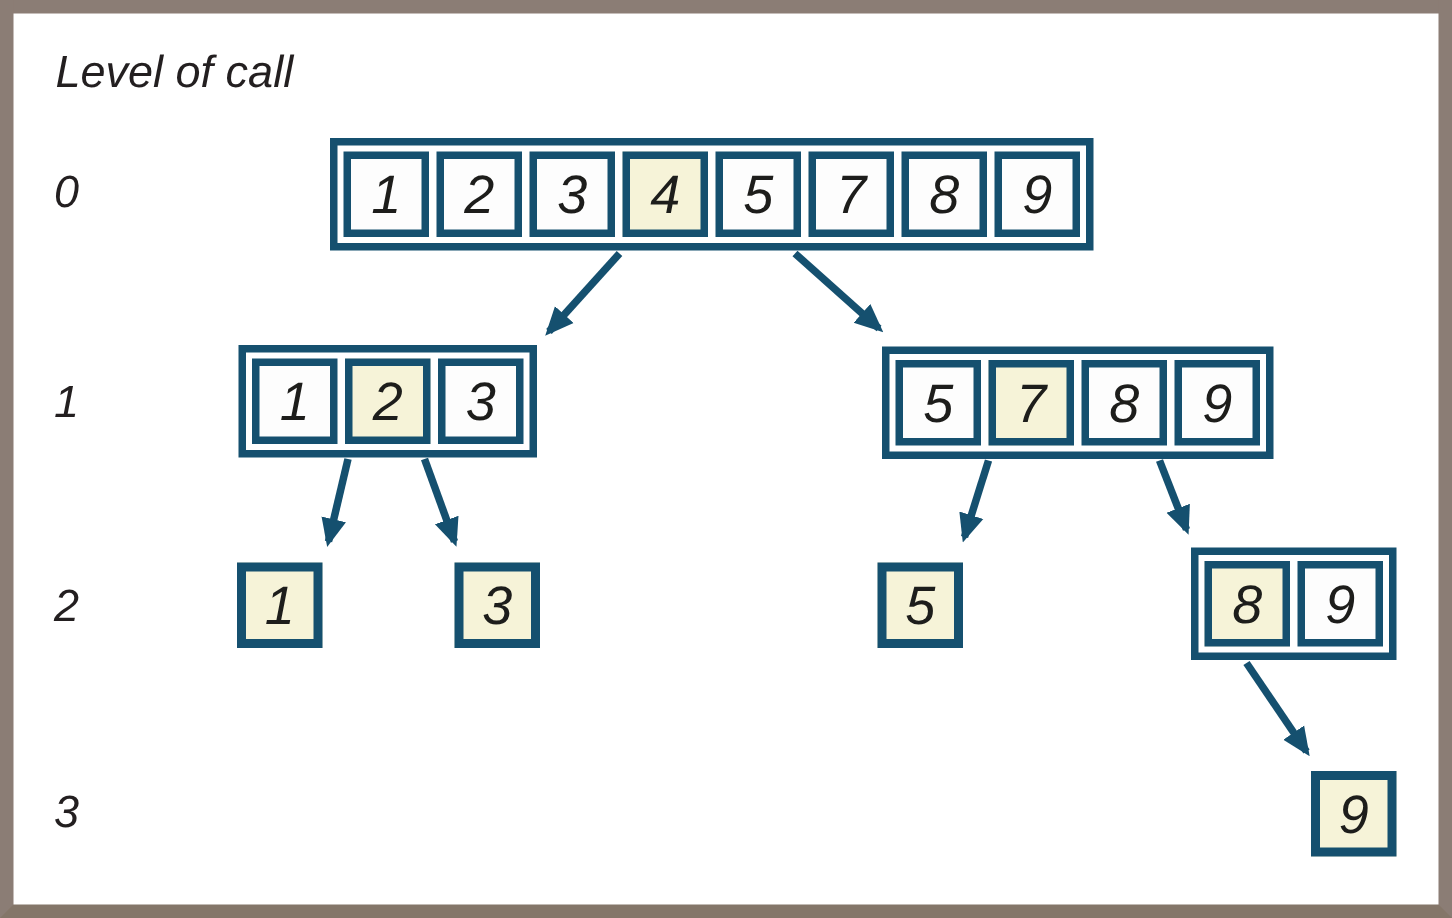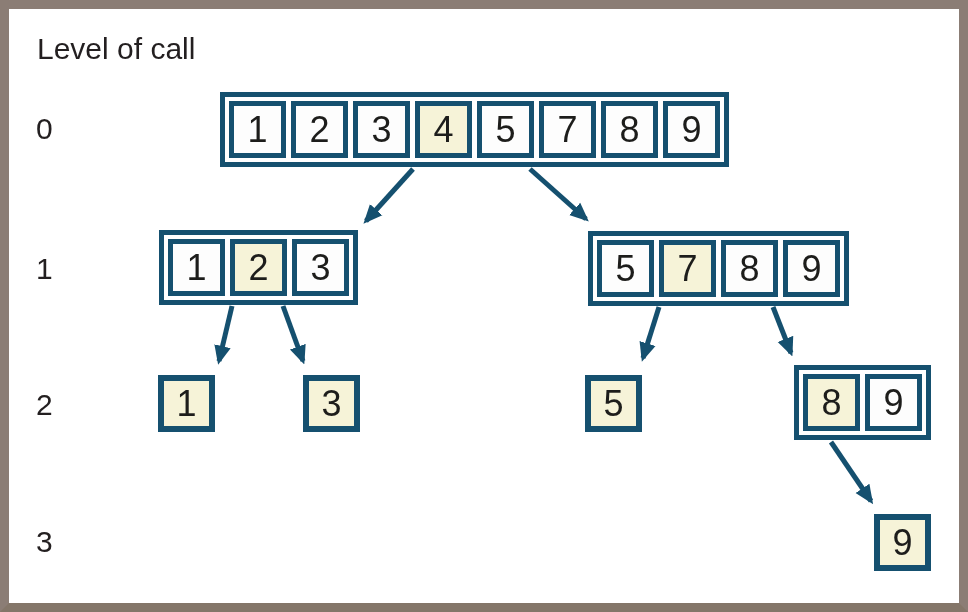--- a/index.html
+++ b/index.html
@@ -13,21 +13,21 @@
     position:relative;
     width:968px;height:612px;
     box-sizing:border-box;
     background:#fff;
     border:9px solid var(--frame);
     border-bottom-color:#847669;
     overflow:hidden;
     font-family:"Liberation Sans", sans-serif;
   }
   
-  .stage{position:absolute;left:-9px;top:-9px;width:968px;height:612px;}
+  .stage{position:absolute;left:-9px;top:-9px;width:968px;height:612px;font-style:italic;}
   .title{
     position:absolute;left:37px;top:32px;
     font-size:30px;color:var(--ink);letter-spacing:0px;
   }
   .level-label{
     position:absolute;left:36px;
     font-size:30px;color:var(--ink);
   }
   .arrows{position:absolute;left:0;top:0;width:968px;height:612px;pointer-events:none;}
   .arrows line{stroke:var(--teal);stroke-width:5;}

